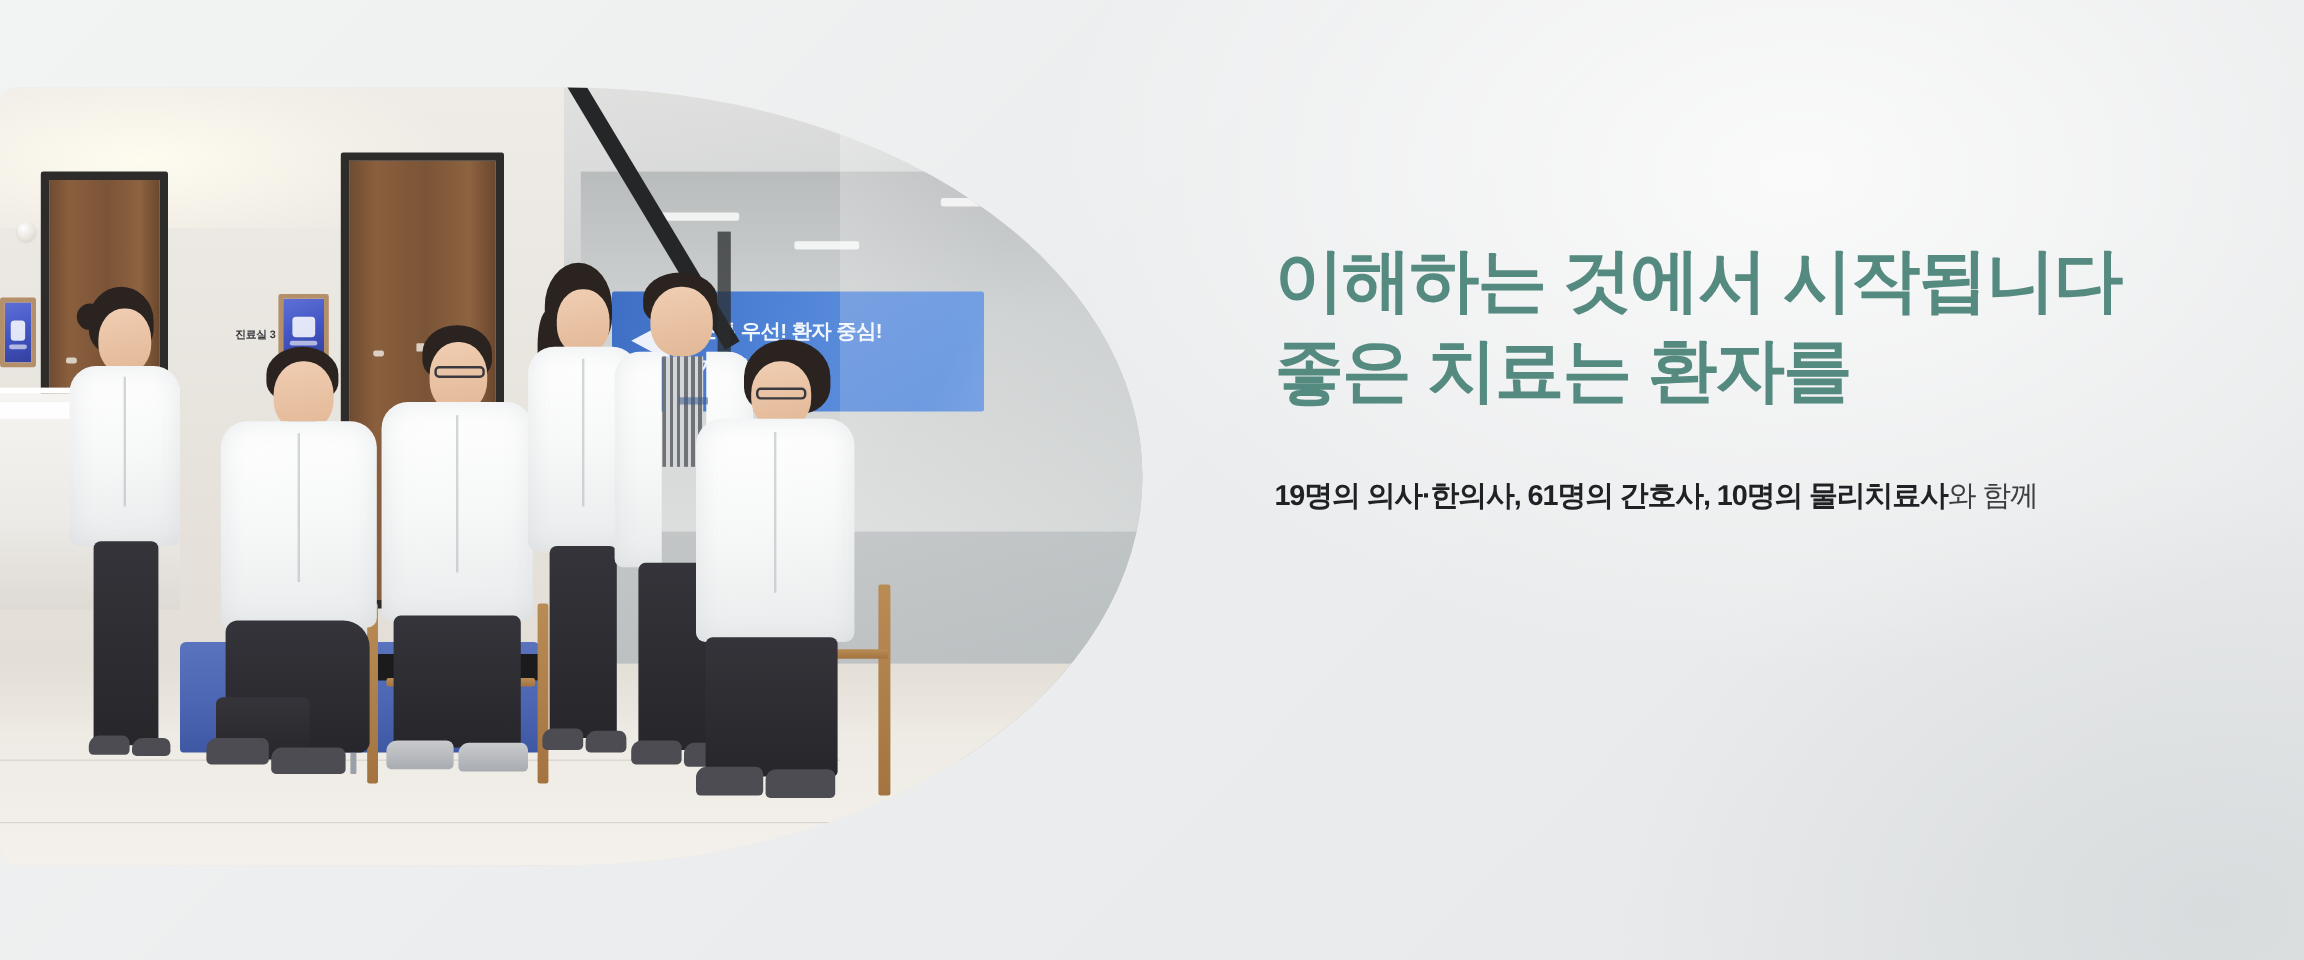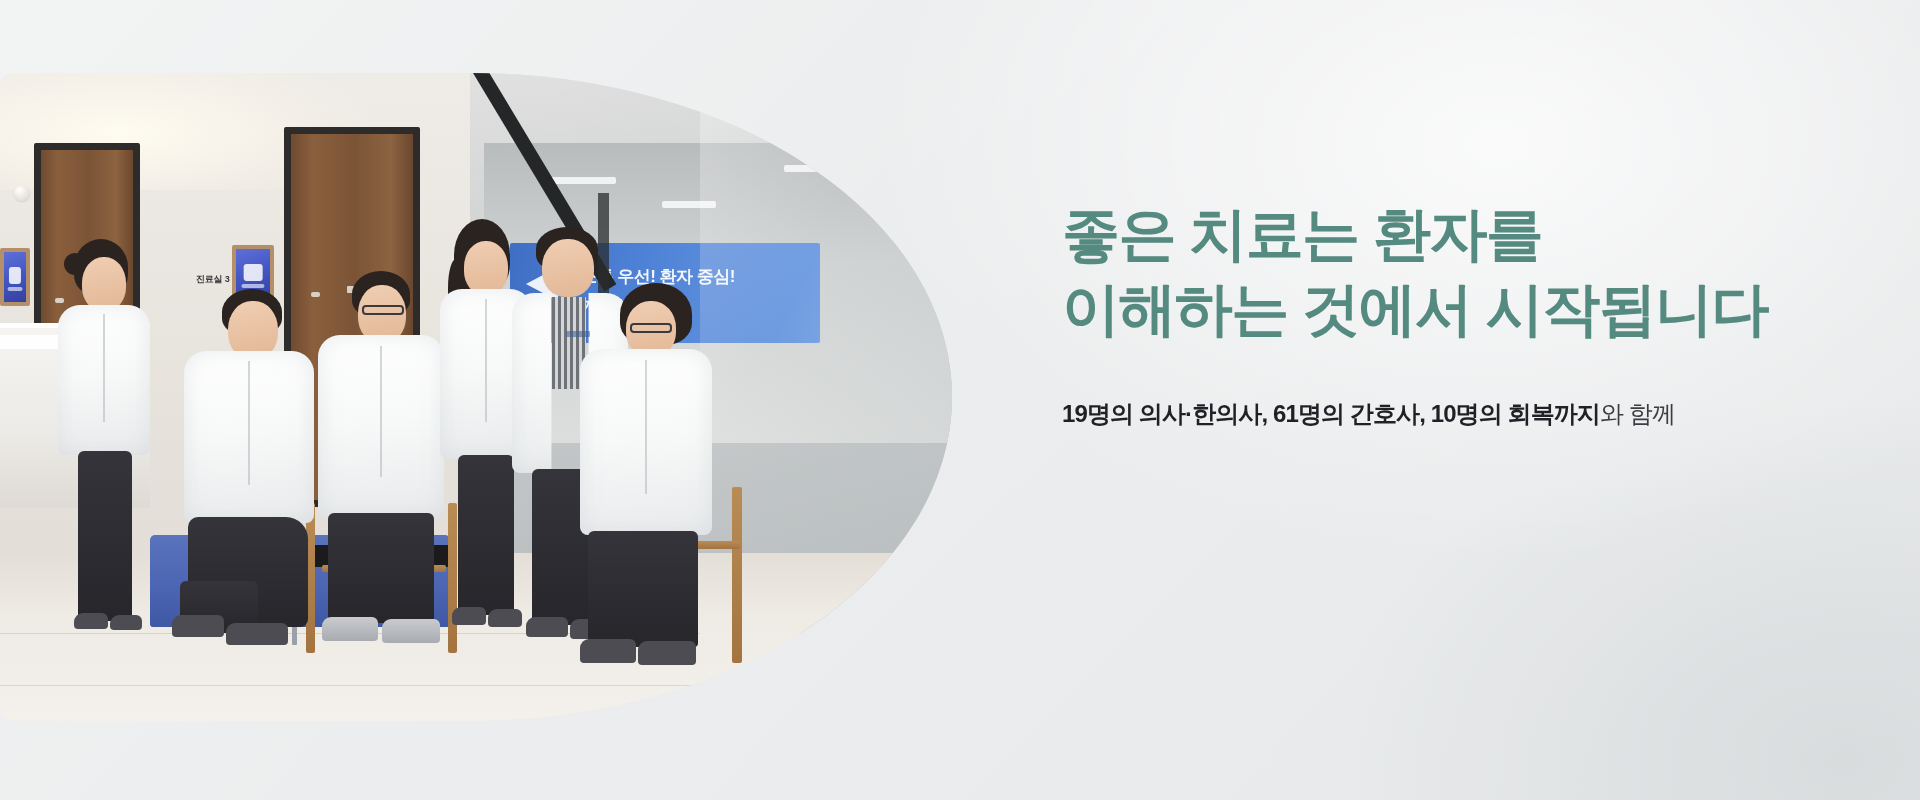--- a/index.html
+++ b/index.html
@@ -432,24 +432,24 @@
       <div class="legs" style="left:16px; top:248px; width:110px; height:116px;"></div>
       <div class="shoe" style="left:8px; top:356px; width:56px; height:24px;"></div>
       <div class="shoe" style="left:66px; top:358px; width:58px; height:24px;"></div>
     </div>
 
   </div>
 
   <div class="text-block">
 
     <h1 class="headline">
+      <span class="headline-line">이해하는 것에서 시작됩니다</span>
       <span class="headline-line">좋은 치료는 환자를</span>
-      <span class="headline-line">이해하는 것에서 시작됩니다</span>
     </h1>
 
     <p class="stats">
-      <span class="stats-strong">19명의 의사·한의사, 61명의 간호사, 10명의 회복까지</span><span class="stats-tail">와 함께</span>
+      <span class="stats-strong">19명의 의사·한의사, 61명의 간호사, 10명의 물리치료사</span><span class="stats-tail">와 함께</span>
     </p>
 
 
   </div>
 
 </div>
 
 </body></html>

